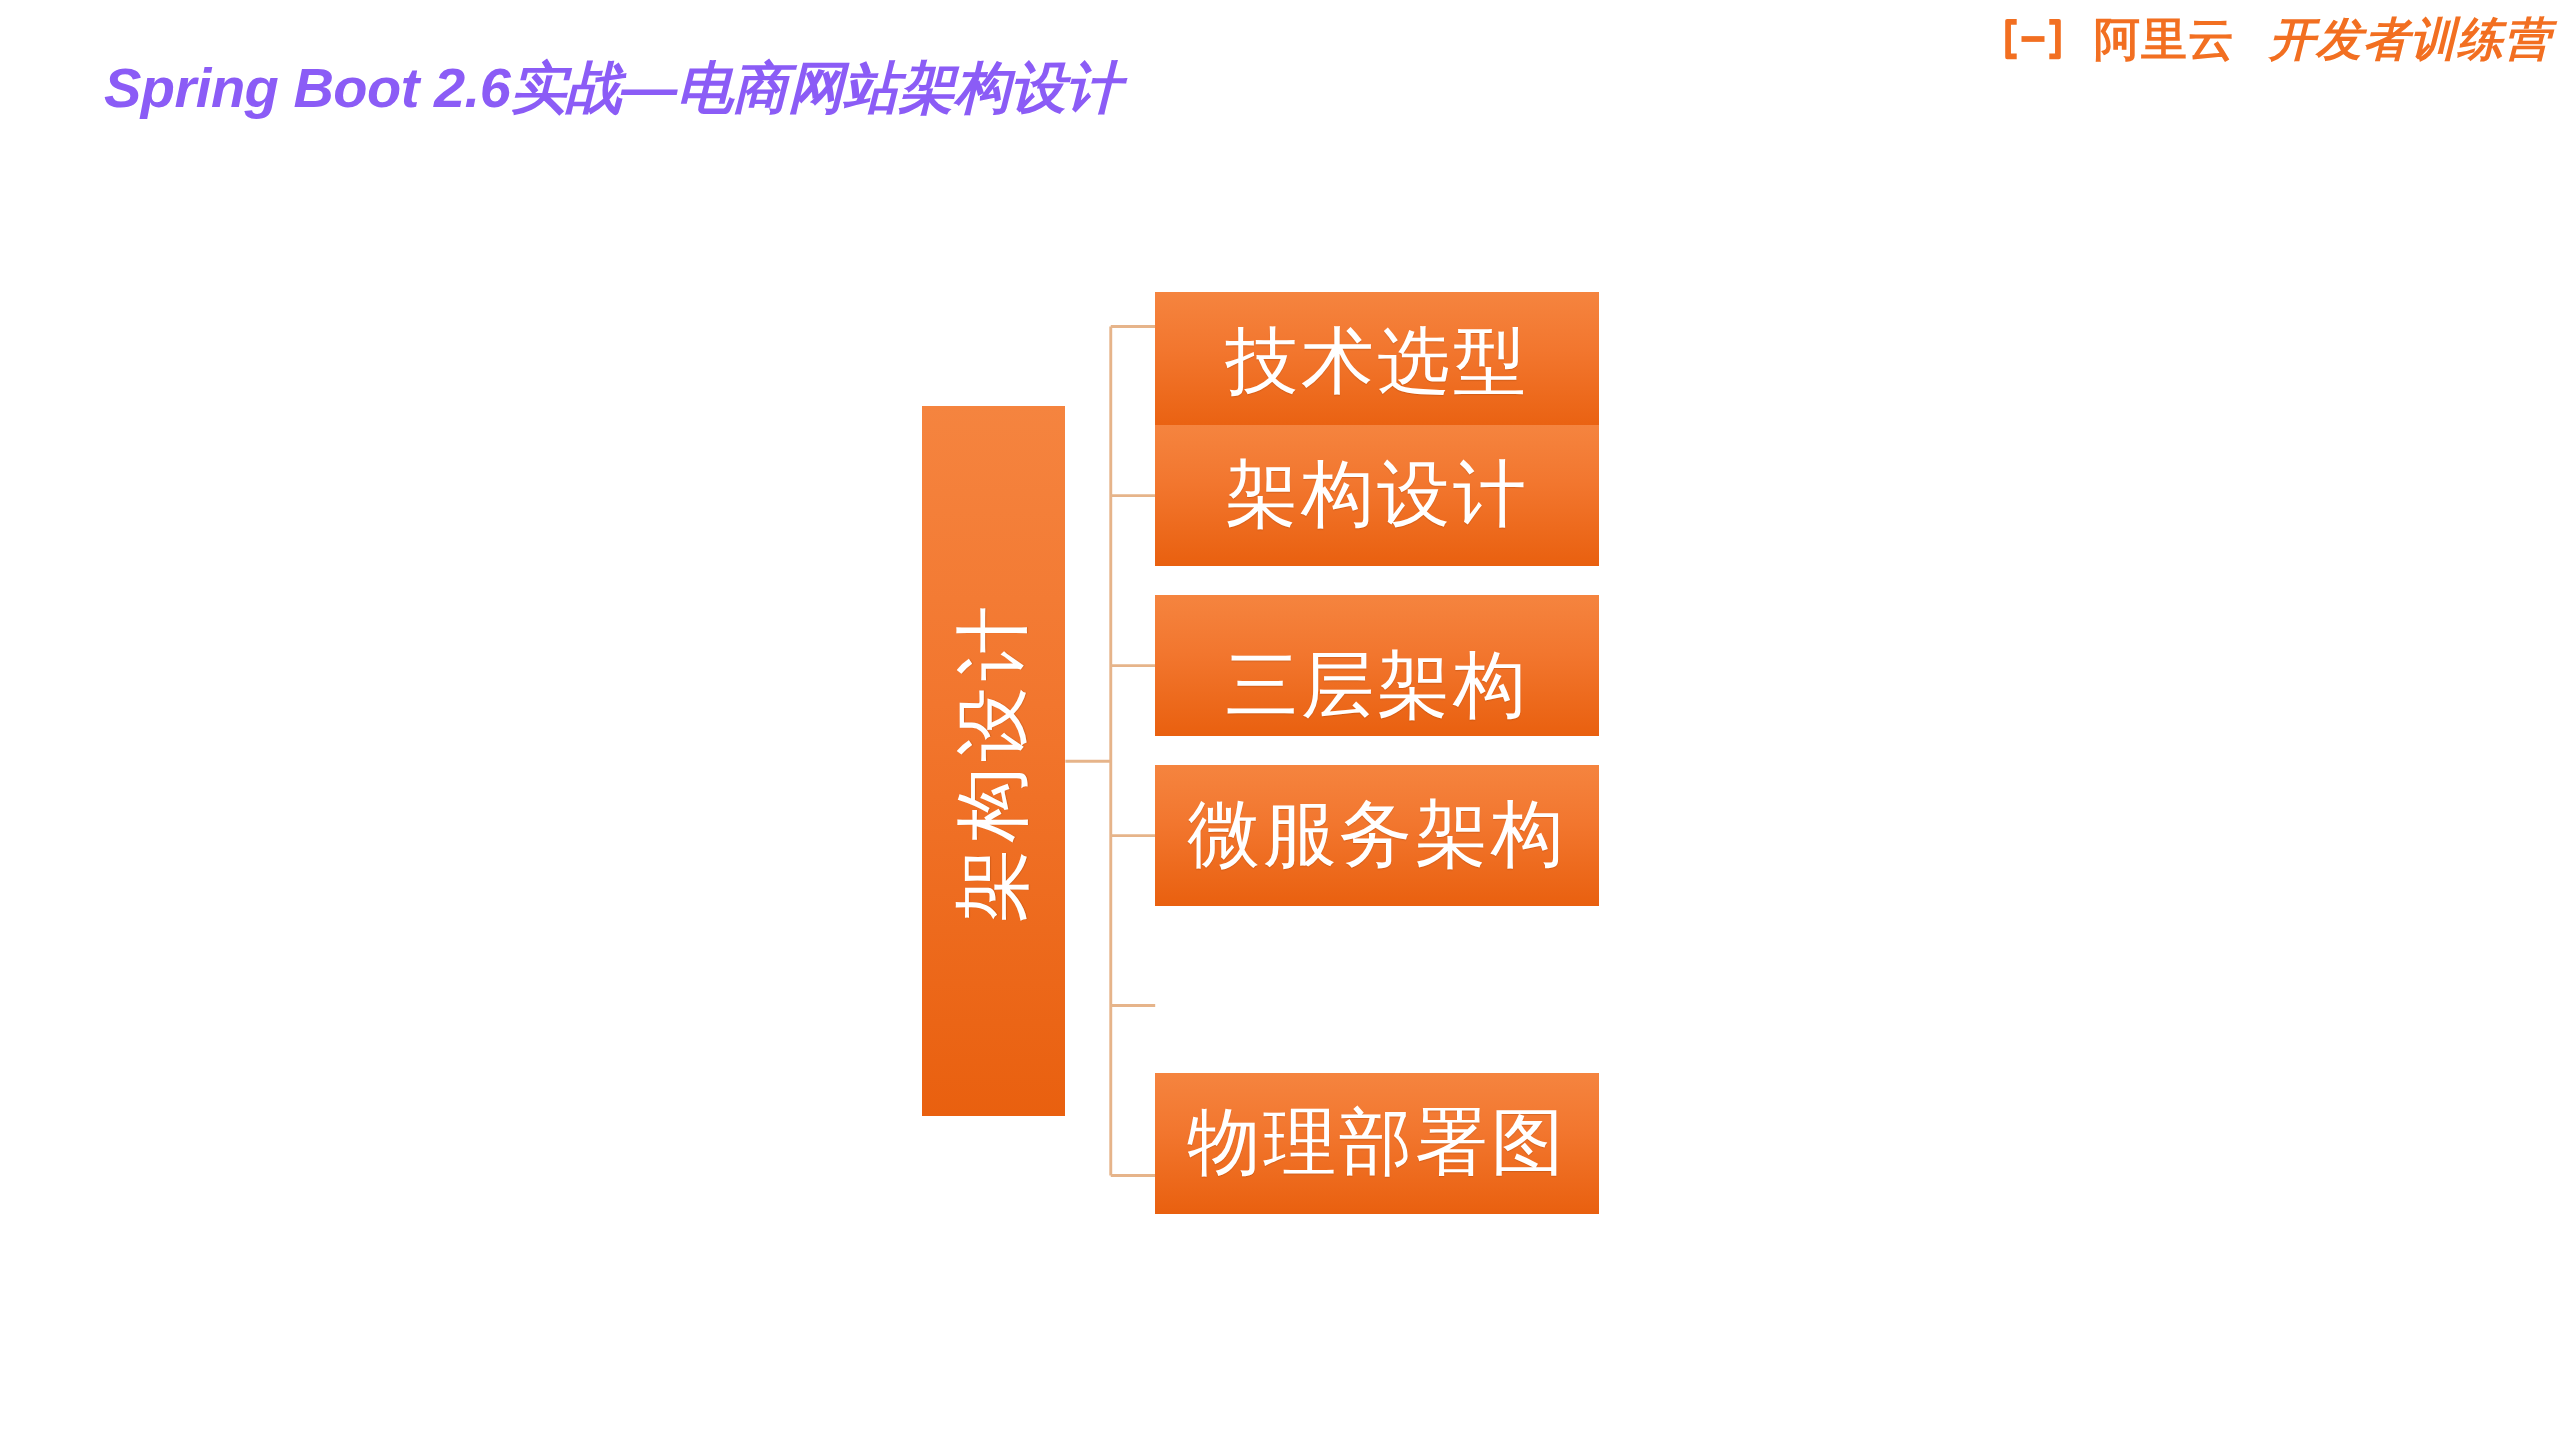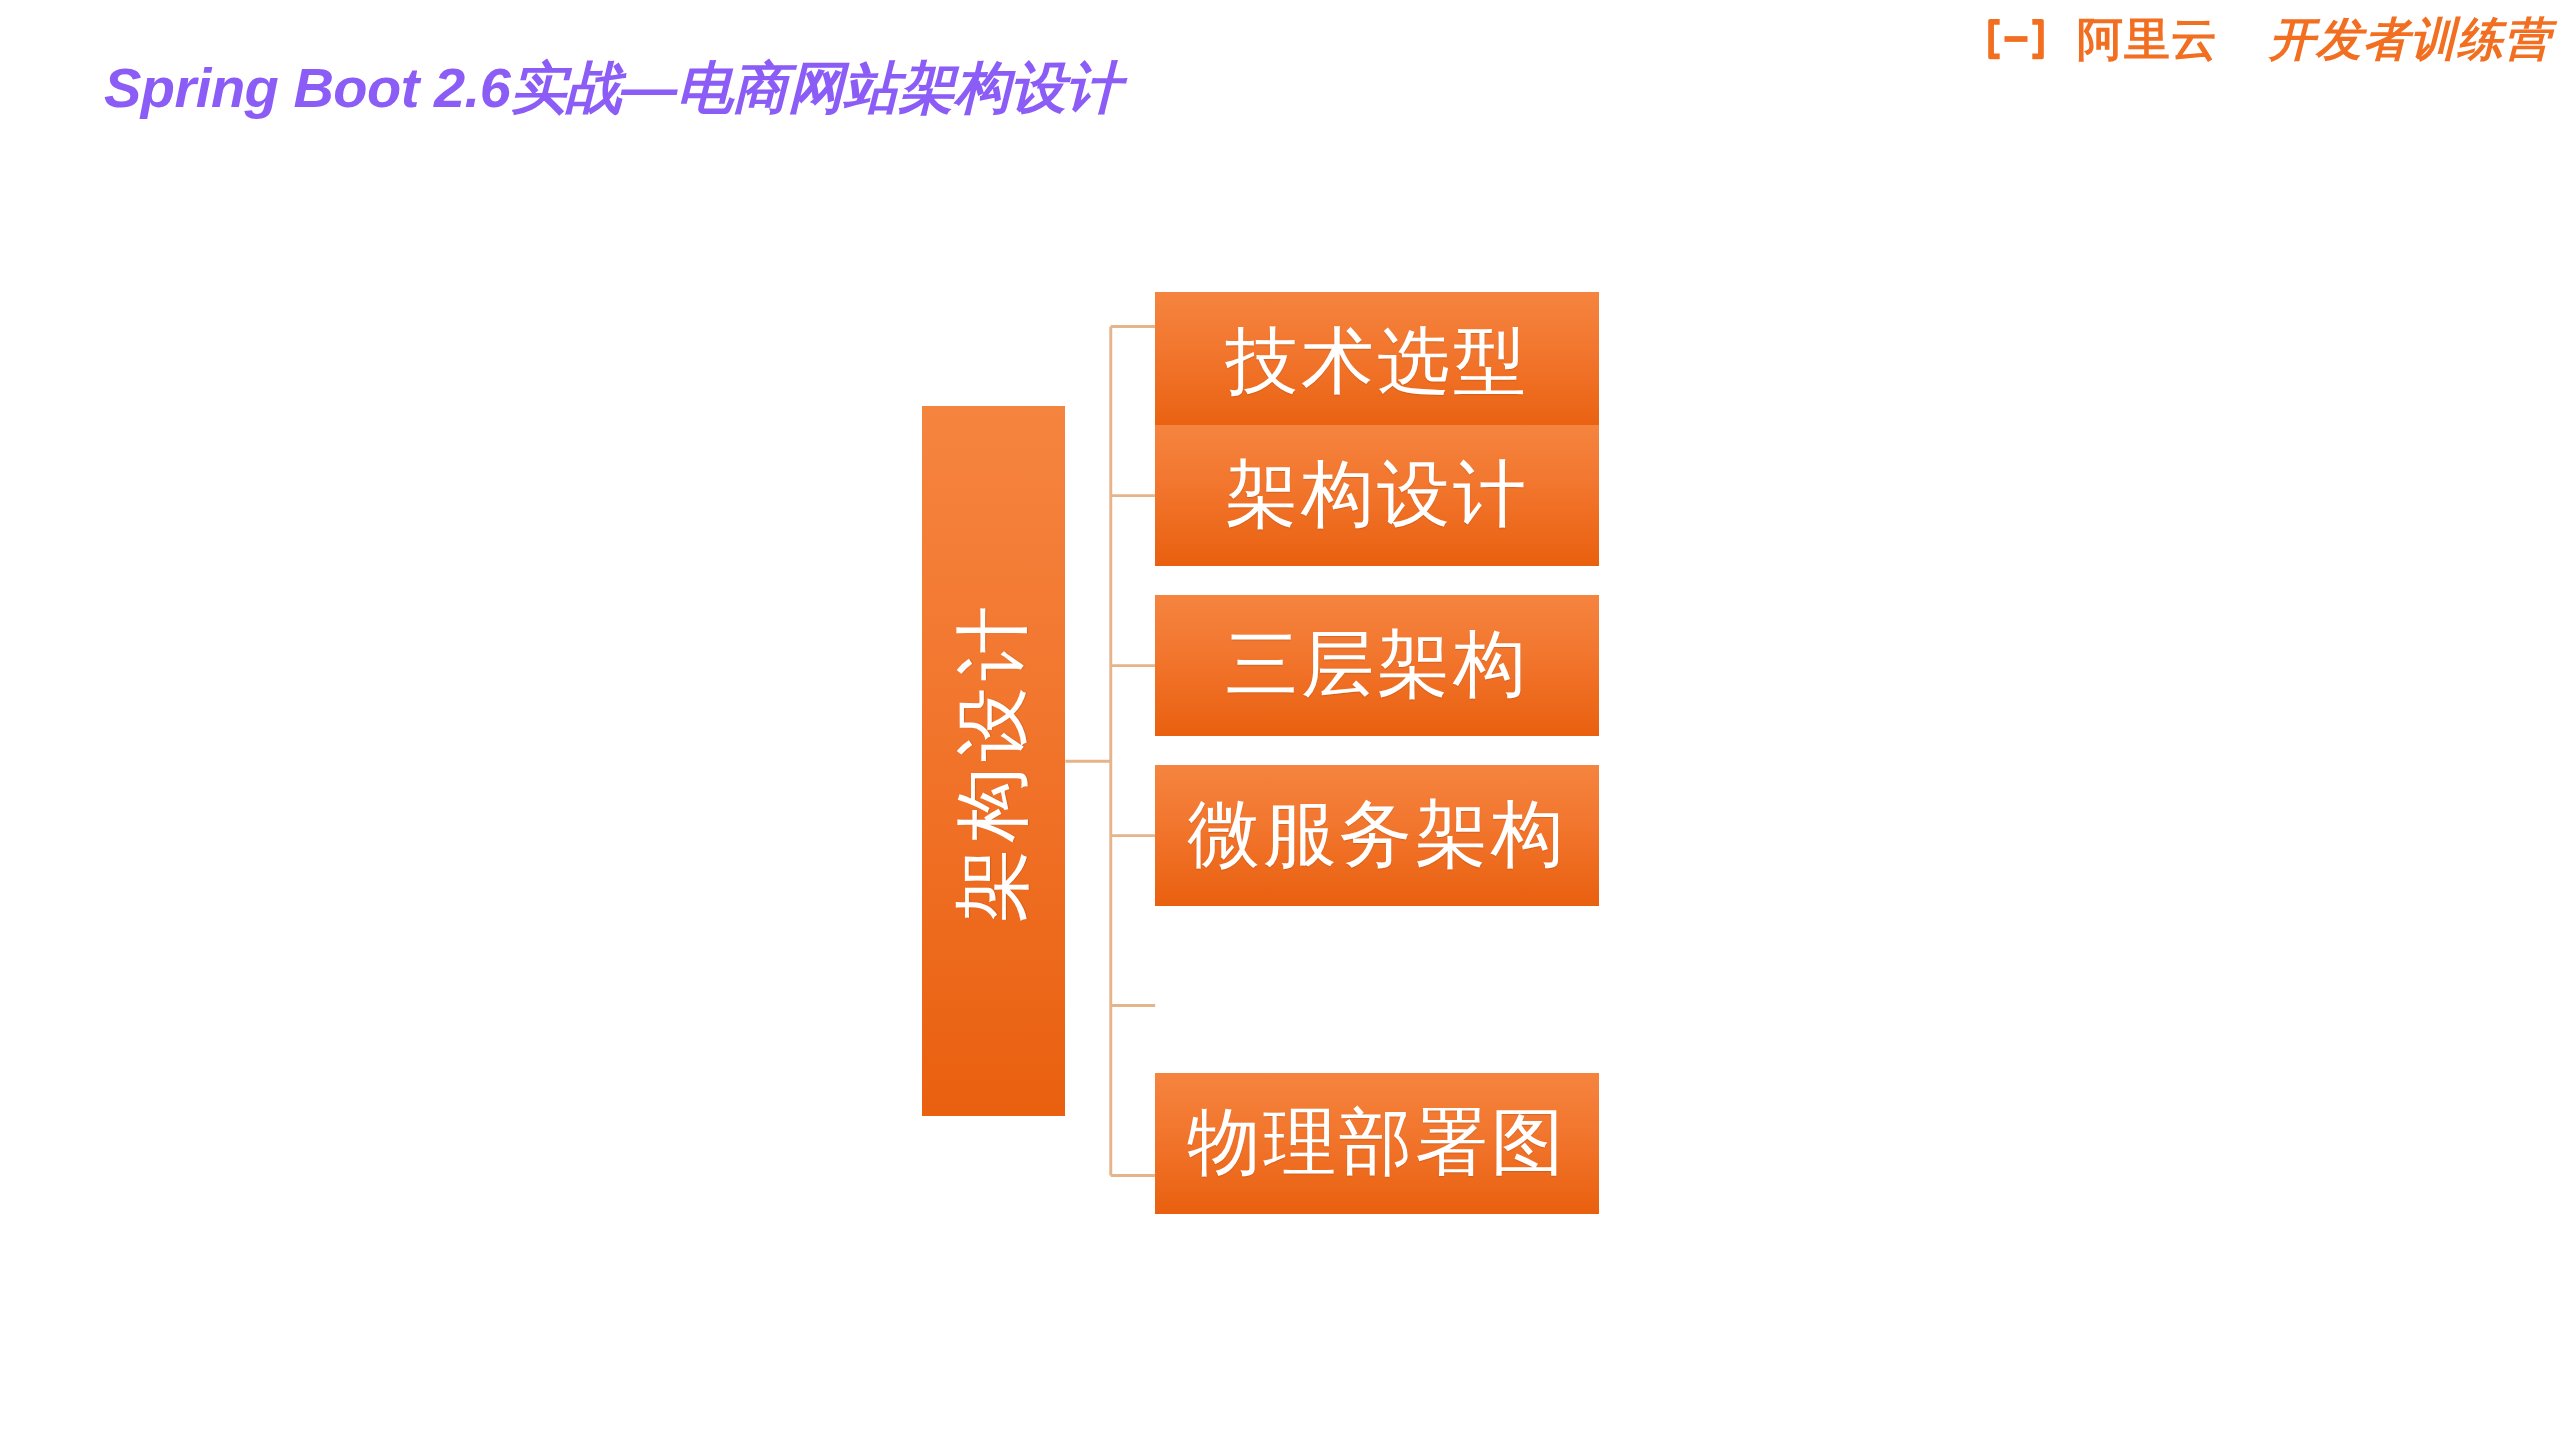--- a/index.html
+++ b/index.html
@@ -54,21 +54,21 @@
     letter-spacing: 1px;
     line-height: 1;
   }
   #brand-logo .camp-name {
     font-size: 46px;
     font-weight: 700;
     font-style: italic;
     color: #F26F21;
     letter-spacing: 1px;
     line-height: 1;
-    margin-left: 20px;
+    margin-left: 3px;
   }
 
   
   #diagram {
     position: absolute;
     left: 0;
     top: 0;
     width: 2576px;
     height: 1449px;
   }
@@ -111,21 +111,21 @@
 
   .child-node {
     left: 1155px;
     width: 444px;
     height: 141px;
     font-size: 73px;
     letter-spacing: 2.9px;
   }
   .child-node[data-index="0"] { top: 256px; margin-top: 36px; }
   .child-node[data-index="1"] { top: 425px; }
-  .child-node[data-index="2"] { top: 595px; }
+  .child-node[data-index="2"] { top: 595px; align-items: flex-end; }
   .child-node[data-index="3"] { top: 765px; }
   .child-node[data-index="4"] { top: 935px; }
   .child-node[data-index="5"] { top: 1073px; }
 </style>
 </head>
 <body>
 
 <div id="slide">
 
   <div id="slide-title">Spring Boot 2.6实战—电商网站架构设计</div>

